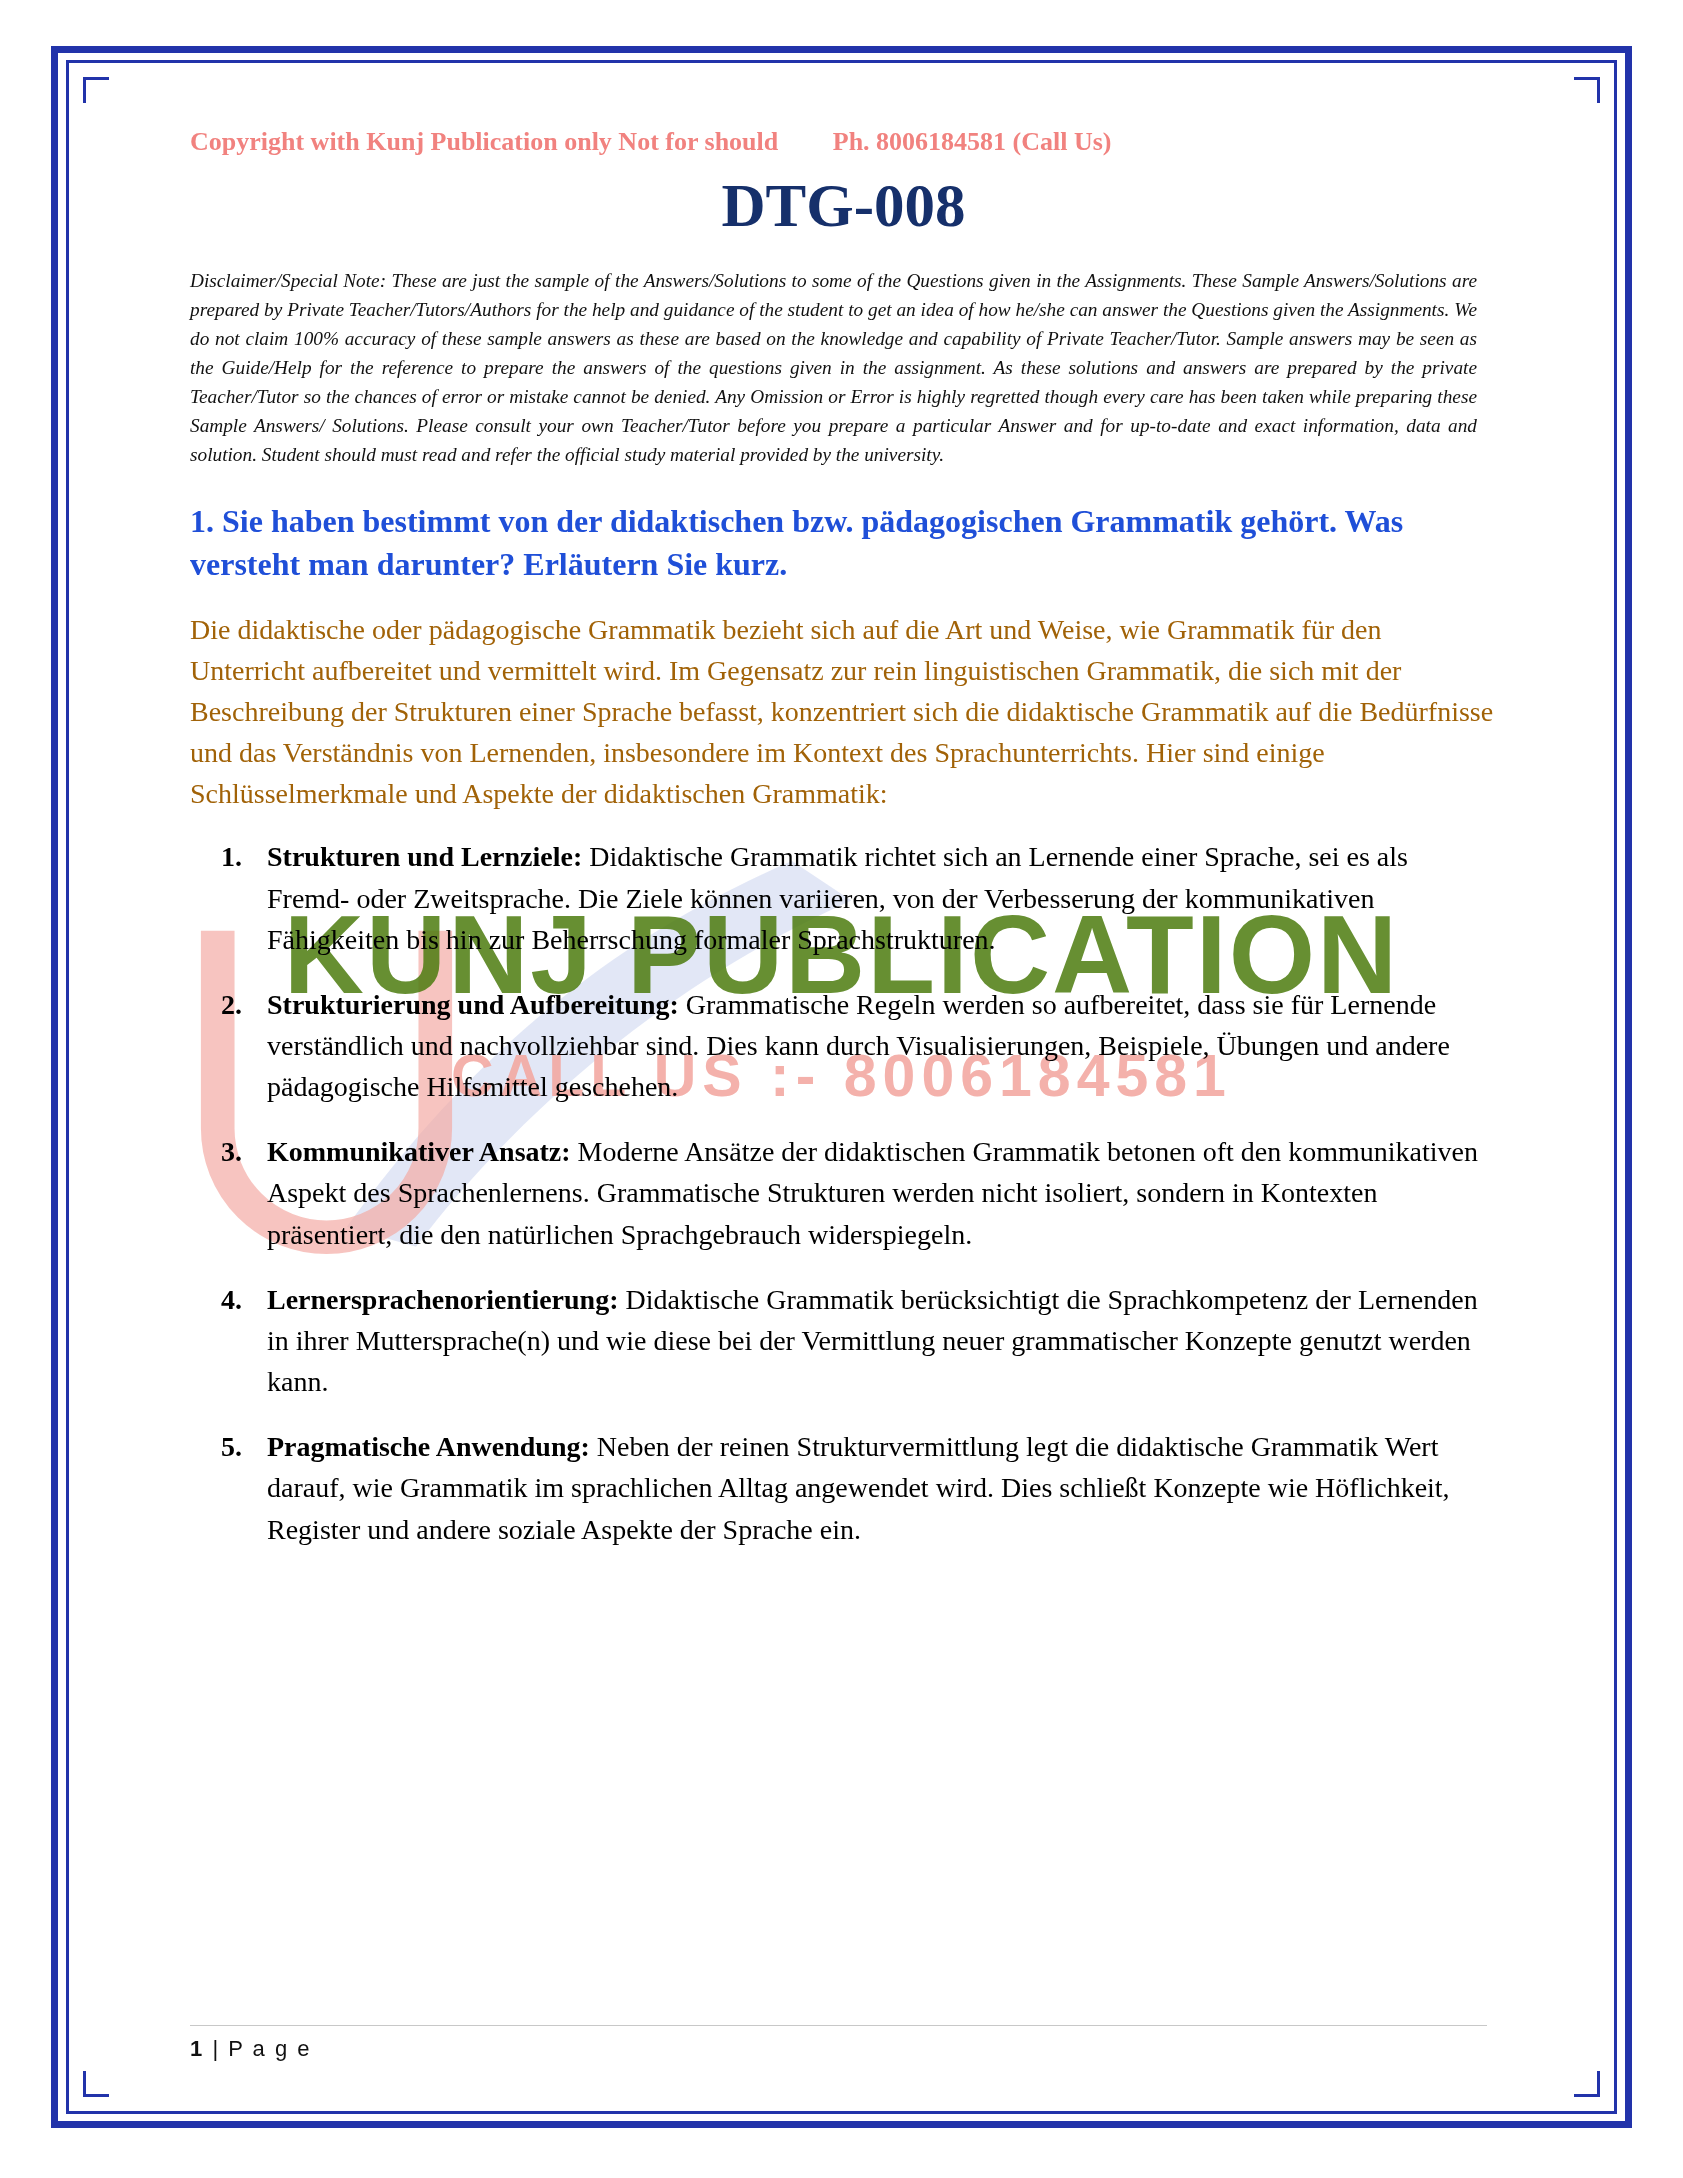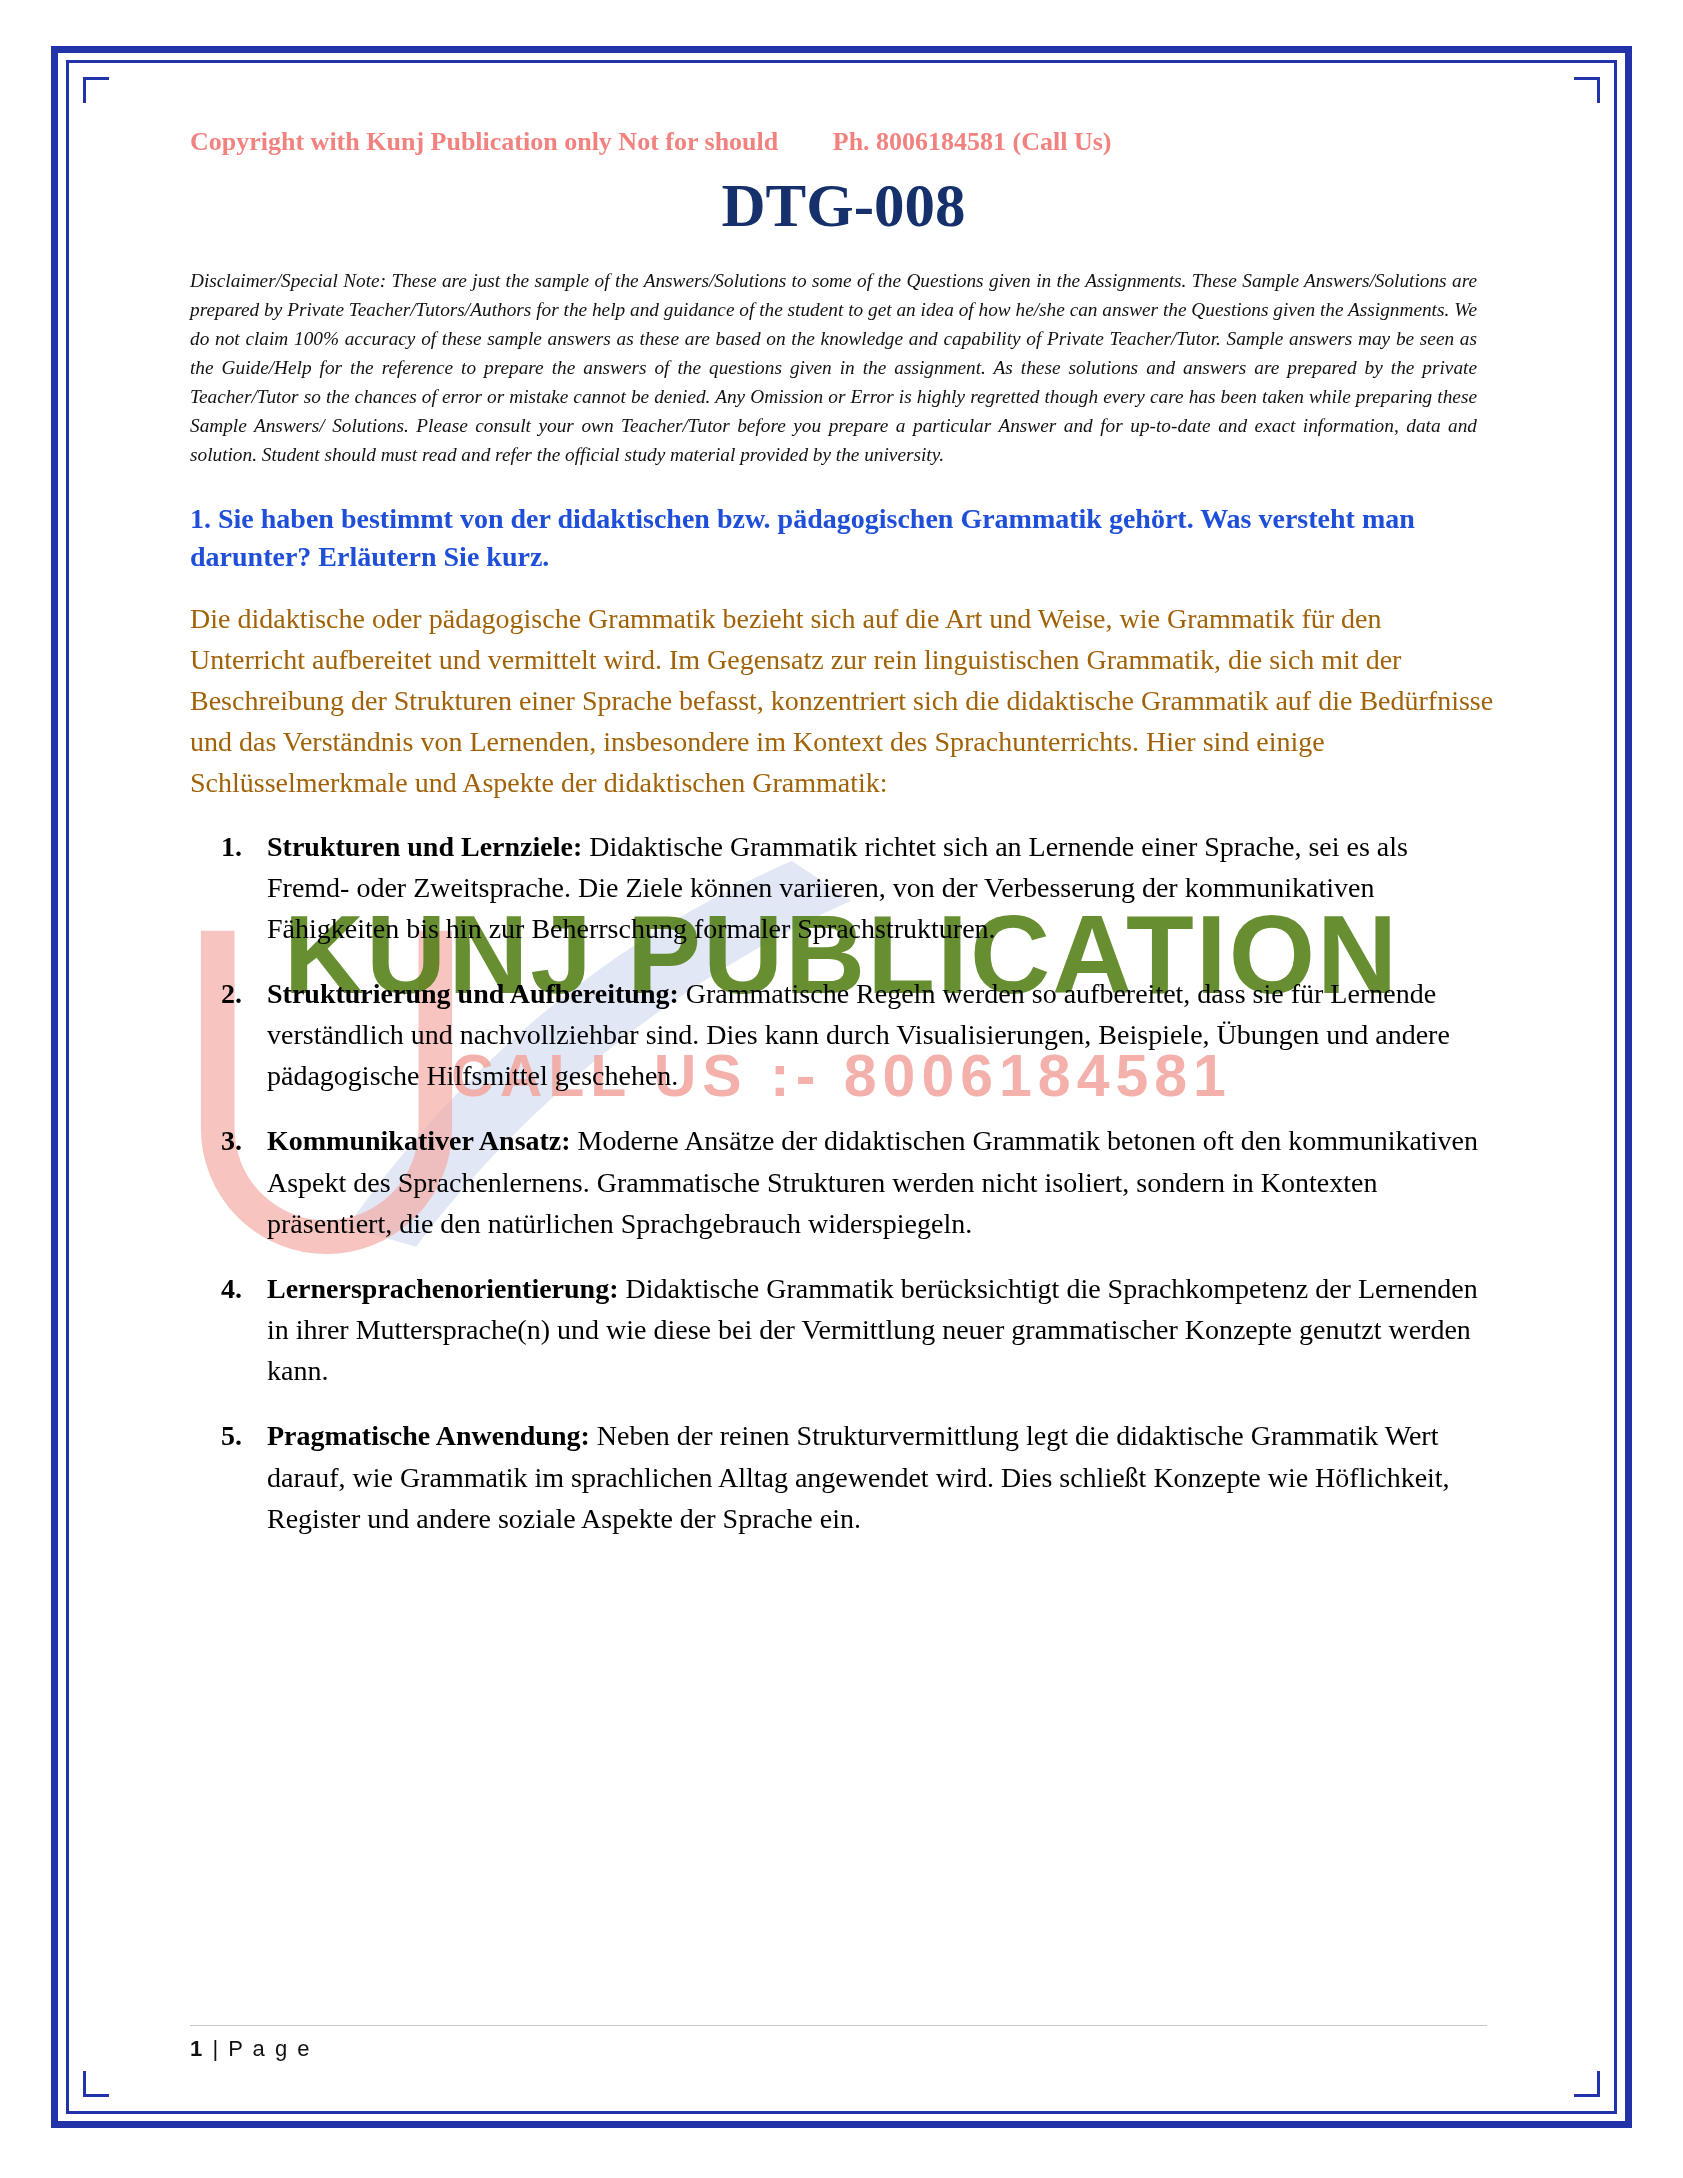--- a/index.html
+++ b/index.html
@@ -136,21 +136,21 @@
     font-size: 19.3px;
     line-height: 1.50;
     color: #111111;
     text-align: justify;
     margin: 12px 0 30px 0;
     width: 1287px;
   }
   .question {
     font-family: "Liberation Serif", serif;
     font-weight: bold;
-    font-size: 28px;
+    font-size: 32px;
     line-height: 1.36;
     color: #1f4fd8;
     margin: 0 0 22px 0;
   }
   .answer-para {
     font-family: "Liberation Serif", serif;
     font-size: 28px;
     line-height: 1.47;
     color: #a16207;
     margin: 0 0 22px 0;

